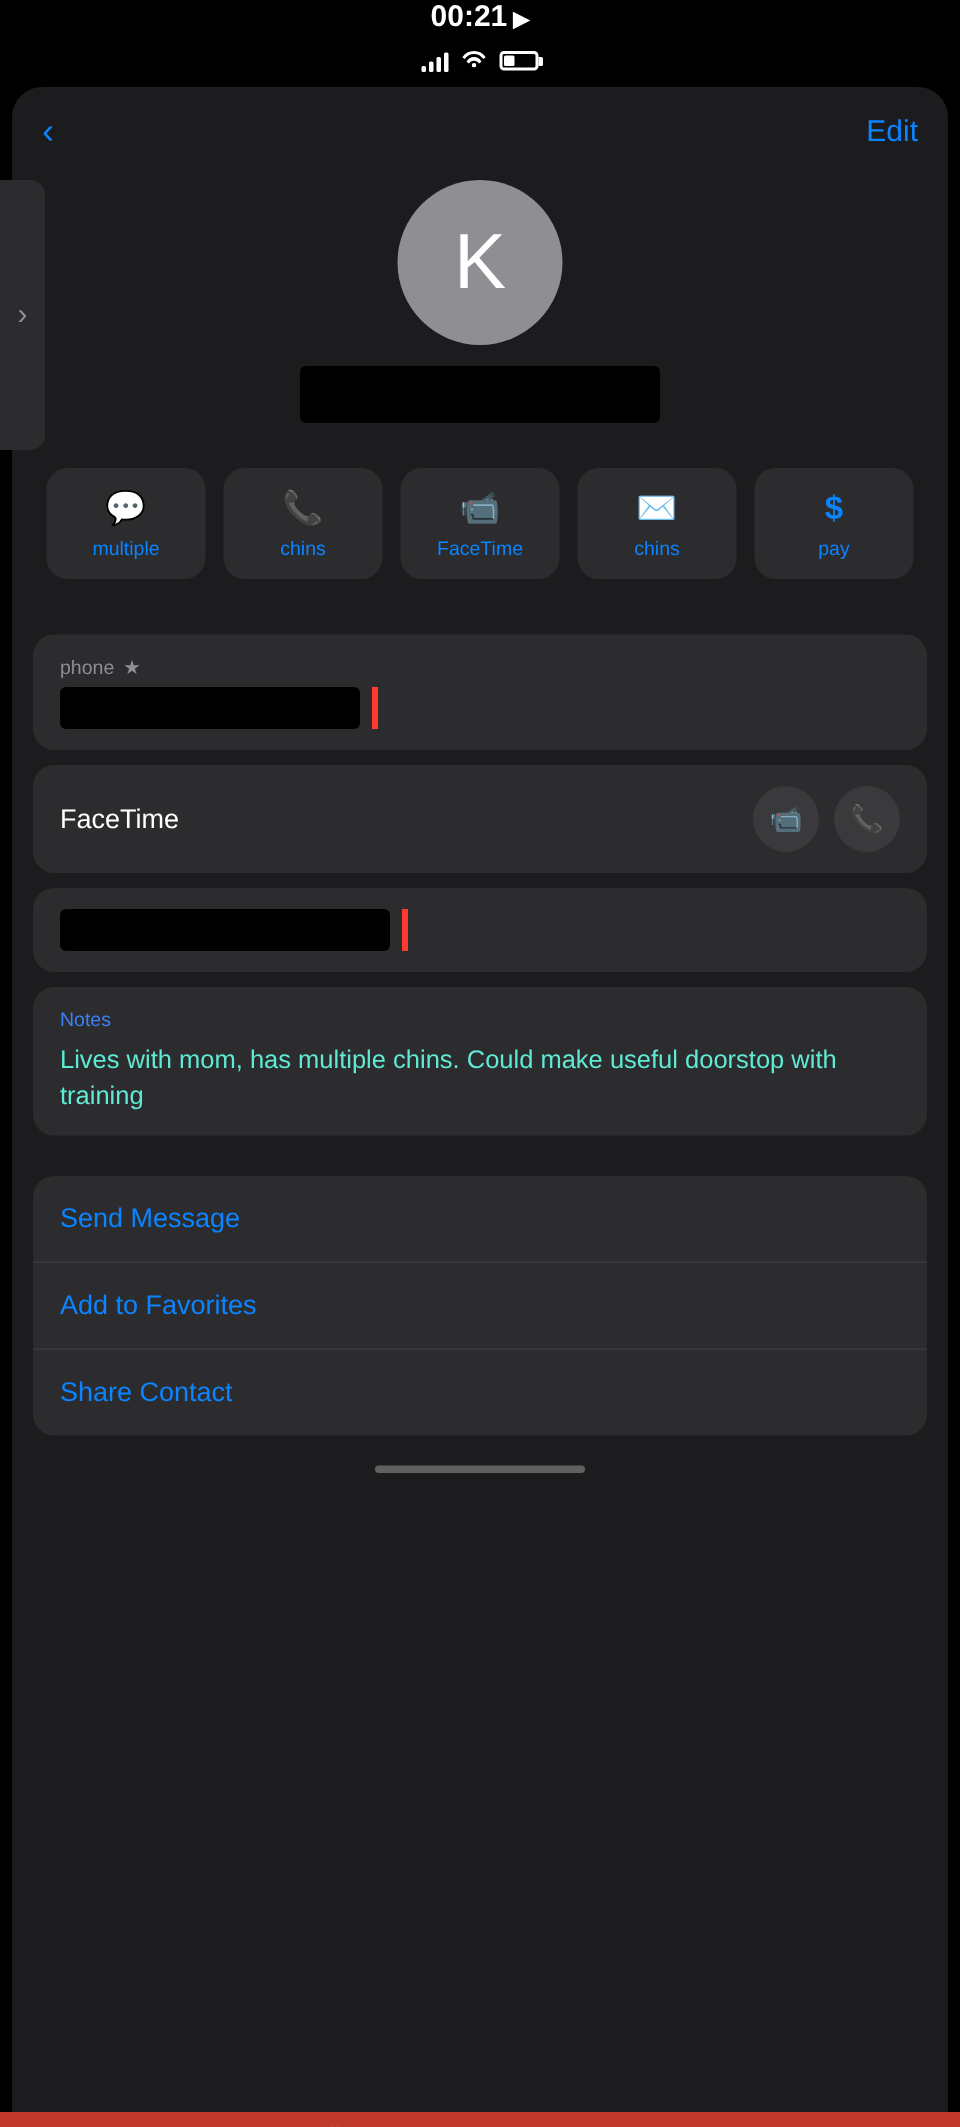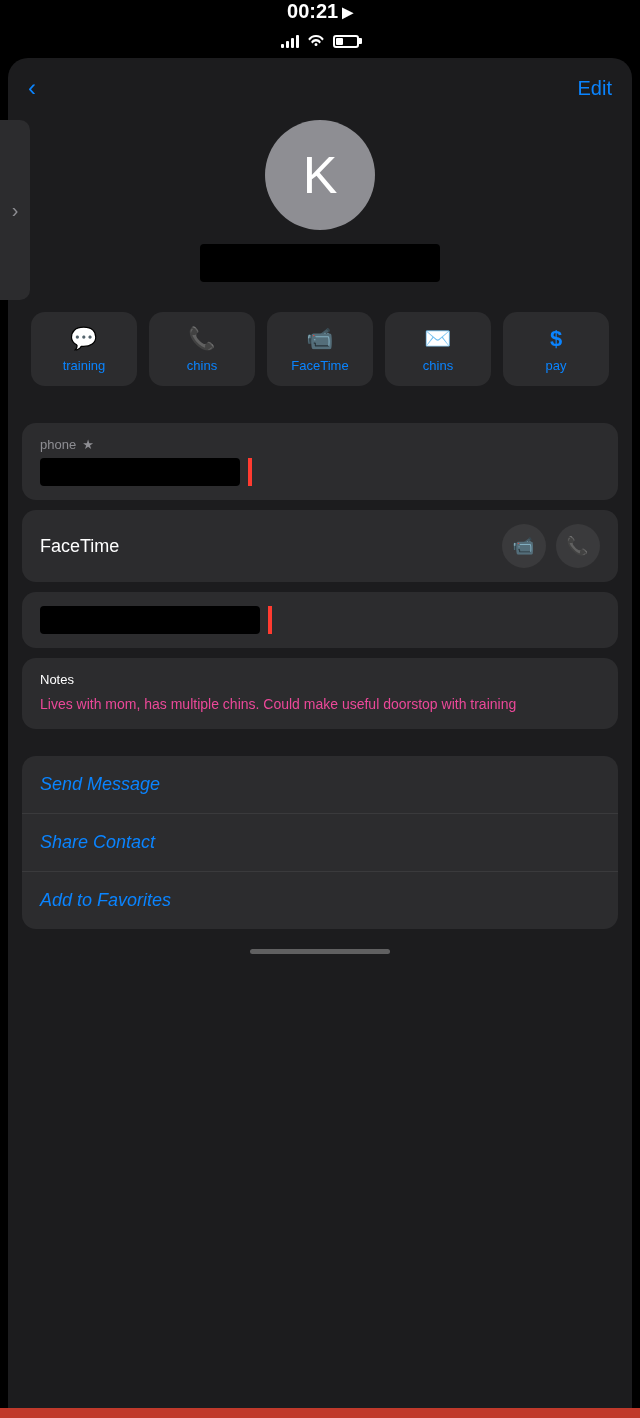--- a/index.html
+++ b/index.html
@@ -243,36 +243,35 @@
       position: absolute;
       right: -12px;
       top: 0;
       width: 4px;
       height: 100%;
       background: #ff3b30;
     }
 
     .notes-label {
       font-size: 13px;
-      color: #ffffff;
+      color: #3b82f6;
       margin-bottom: 8px;
     }
     .notes-text {
-      font-size: 14px;
-      color: #ec4899;
+      font-size: 17px;
+      color: #5eead4;
       line-height: 1.4;
     }
 
     
     .action-list {
       margin: 10px 14px 0;
       background: #2c2c2e;
       border-radius: 14px;
       overflow: hidden;
-      font-style: italic;
     }
     .action-list-item {
       padding: 18px 18px;
       font-size: 18px;
       color: #0a84ff;
       cursor: pointer;
       border-bottom: 1px solid #3a3a3c;
     }
     .action-list-item:last-child {
       border-bottom: none;
@@ -371,21 +370,21 @@
     <div class="avatar-section">
       <div class="avatar-circle">
         <span>K</span>
       </div>
       <div class="name-redacted"></div>
     </div>
 
     <div class="action-buttons">
       <div class="action-btn">
         <span class="action-btn-icon">💬</span>
-        <span class="action-btn-label">training</span>
+        <span class="action-btn-label">multiple</span>
       </div>
       <div class="action-btn">
         <span class="action-btn-icon">📞</span>
         <span class="action-btn-label">chins</span>
       </div>
       <div class="action-btn">
         <span class="action-btn-icon">📹</span>
         <span class="action-btn-label">FaceTime</span>
       </div>
       <div class="action-btn">
@@ -428,22 +427,22 @@
 
       <div class="info-card">
         <div class="notes-label">Notes</div>
         <div class="notes-text">Lives with mom, has multiple chins. Could make useful doorstop with training</div>
       </div>
 
     </div>
 
     <div class="action-list">
       <div class="action-list-item">Send Message</div>
+      <div class="action-list-item">Add to Favorites</div>
       <div class="action-list-item">Share Contact</div>
-      <div class="action-list-item">Add to Favorites</div>
     </div>
 
     <div class="home-indicator">
       <div class="home-bar"></div>
     </div>
 
   </div>
 
   <div class="funsubstance-bar">
     <span>

